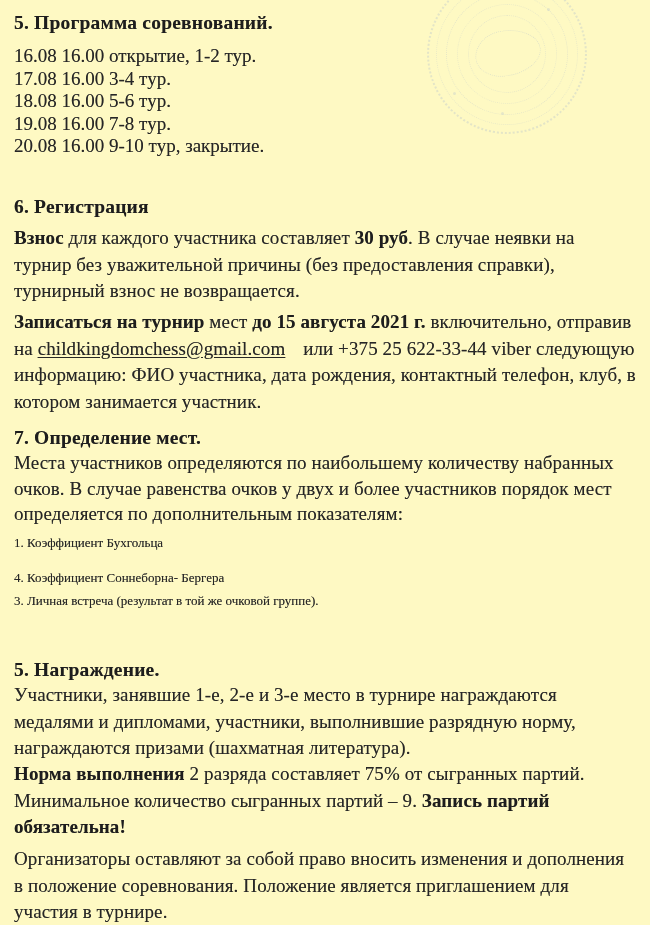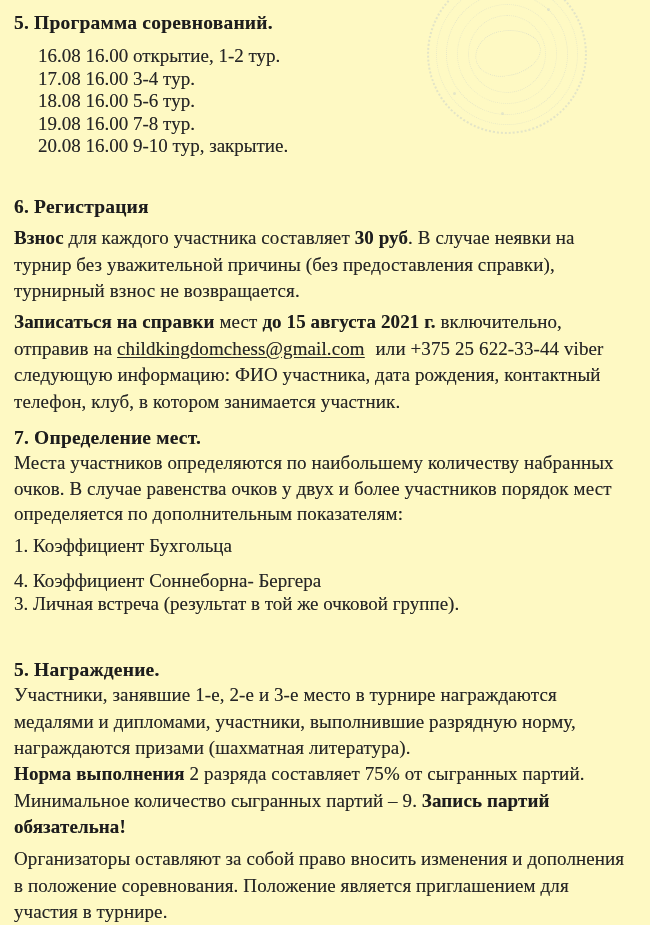--- a/index.html
+++ b/index.html
@@ -28,31 +28,30 @@
   .para {
     width: 622px;
     font-size: 19px;
     line-height: 26.5px;
     letter-spacing: 0.1px;
   }
   .schedule-line {
     font-size: 19px;
     line-height: 22.6px;
     white-space: nowrap;
-    margin-left: 24px;
   }
   .tiebreak {
-    font-size: 19px;
+    font-size: 13px;
     white-space: nowrap;
   }
   b.run { font-weight: bold; color: #1d1d1d; text-align: right; }
   .email {
     text-decoration: underline;
     text-underline-offset: 2px;
-    margin-right: 6px;
+    margin-right: 13px;
   }
 
   
   .stamp {
     position: absolute;
     left: 427px;
     top: -26px;
     width: 160px;
     height: 160px;
     opacity: 0.85;
@@ -106,21 +105,21 @@
     <div class="schedule-line">17.08 16.00 3-4 тур.</div>
     <div class="schedule-line">18.08 16.00 5-6 тур.</div>
     <div class="schedule-line">19.08 16.00 7-8 тур.</div>
     <div class="schedule-line">20.08 16.00 9-10 тур, закрытие.</div>
   </div>
 
   <h2 class="block heading" style="top:196px">6. Регистрация</h2>
 
   <p class="block para" style="top:225px"><b class="run">Взнос</b><span> для каждого участника составляет </span><b class="run">30 руб</b><span>. В случае неявки на турнир без уважительной причины (без предоставления справки), турнирный взнос не возвращается.</span></p>
 
-  <p class="block para" style="top:309px"><b class="run">Записаться на справки</b><span> мест </span><b class="run">до 15 августа 2021 г.</b><span> включительно, отправив на </span><span class="email">childkingdomchess@gmail.com</span><span> или +375 25 622-33-44 viber следующую информацию: ФИО участника, дата рождения, контактный телефон, клуб, в котором занимается участник.</span></p>
+  <p class="block para" style="top:309px"><b class="run">Записаться на турнир</b><span> мест </span><b class="run">до 15 августа 2021 г.</b><span> включительно, отправив на </span><span class="email">childkingdomchess@gmail.com</span><span> или +375 25 622-33-44 viber следующую информацию: ФИО участника, дата рождения, контактный телефон, клуб, в котором занимается участник.</span></p>
 
   <h2 class="block heading" style="top:427px">7. Определение мест.</h2>
 
   <p class="block para" style="top:450px; line-height:25.5px">Места участников определяются по наибольшему количеству набранных очков. В случае равенства очков у двух и более участников порядок мест определяется по дополнительным показателям:</p>
 
   <div class="block tiebreak" style="top:535px">1. Коэффициент Бухгольца</div>
   <div class="block tiebreak" style="top:570px">4. Коэффициент Соннеборна- Бергера</div>
   <div class="block tiebreak" style="top:593px">3. Личная встреча (результат в той же очковой группе).</div>
 
   <h2 class="block heading" style="top:659px">5. Награждение.</h2>

